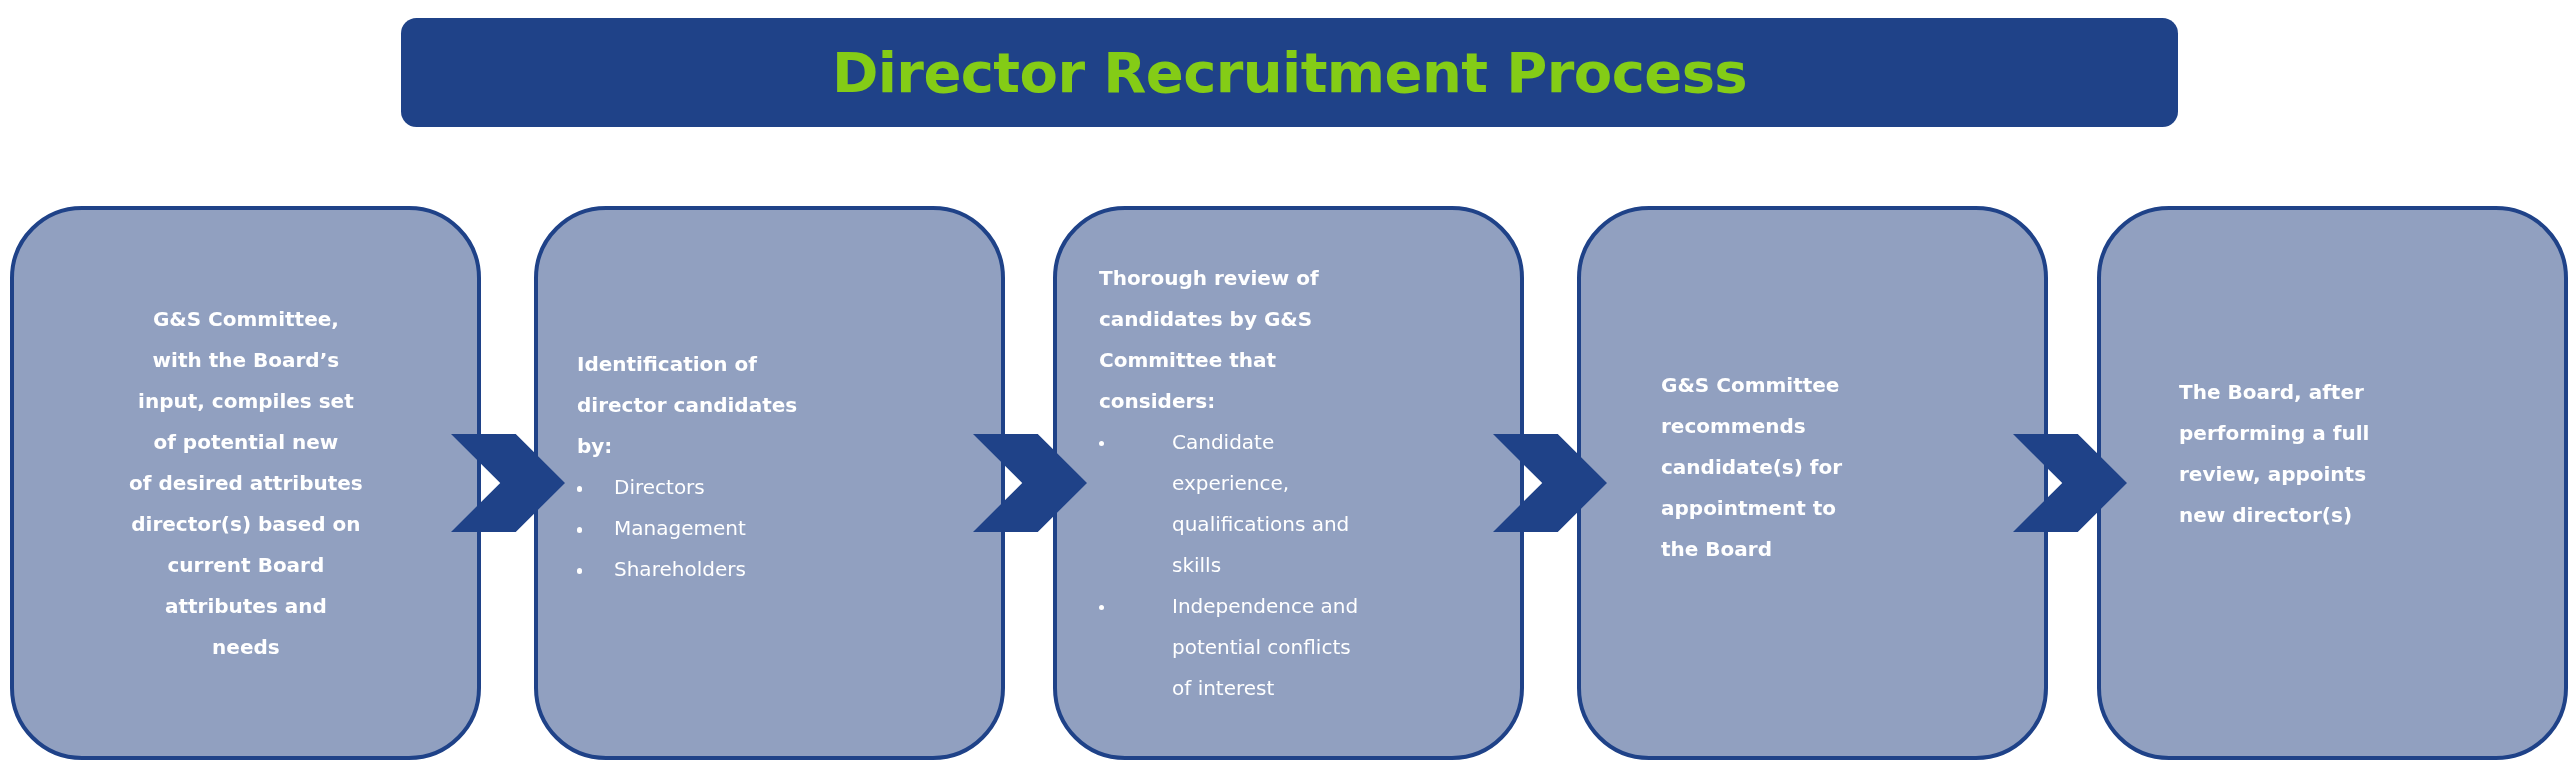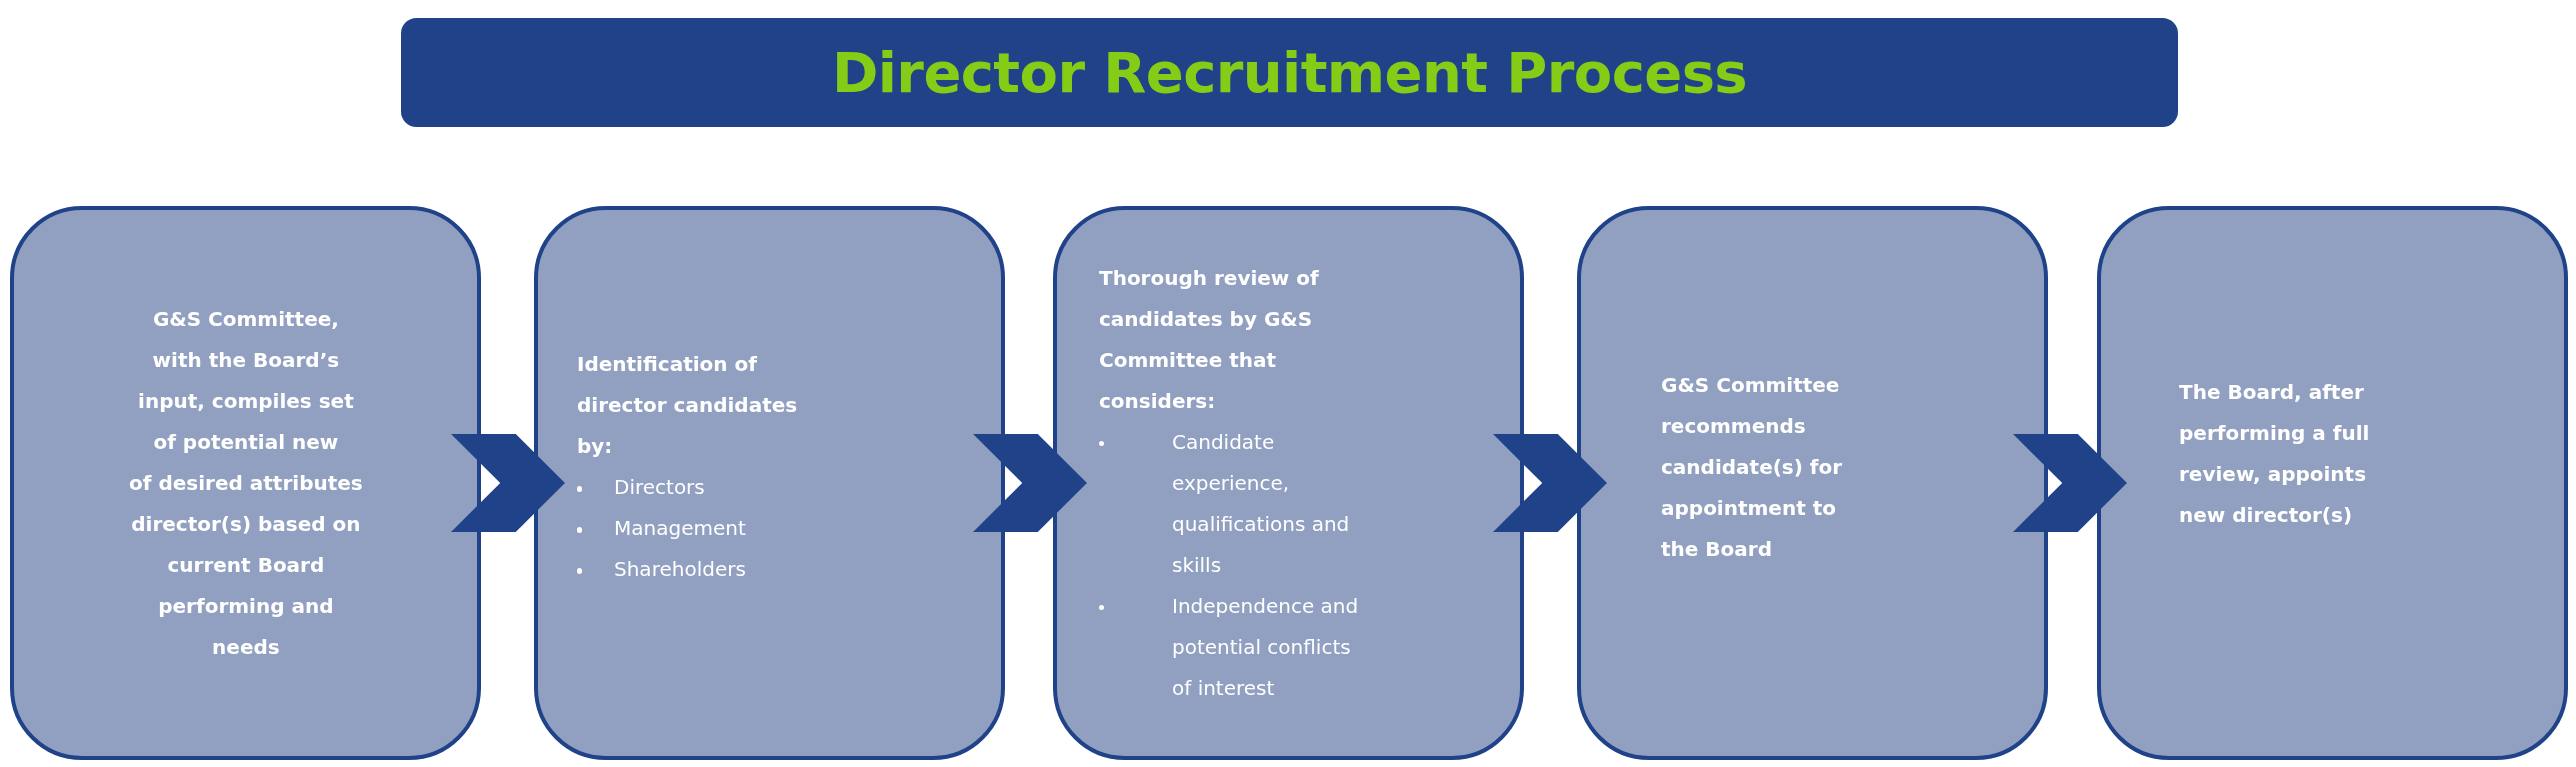--- a/index.html
+++ b/index.html
@@ -99,21 +99,21 @@
 
 <div class="step" style="left:10.4px;">
   <div class="lines bold center">
     <span class="ln">G&amp;S Committee,</span>
     <span class="ln">with the Board’s</span>
     <span class="ln">input, compiles set</span>
     <span class="ln">of potential new</span>
     <span class="ln">of desired attributes</span>
     <span class="ln">director(s) based on</span>
     <span class="ln">current Board</span>
-    <span class="ln">performing and</span>
+    <span class="ln">attributes and</span>
     <span class="ln">needs</span>
   </div>
 </div>
 
 <div class="step" style="left:534px;">
   <div class="lines" style="padding-left:39px; margin-top:-32px;">
     <span class="ln bold">Identification of</span>
     <span class="ln bold">director candidates</span>
     <span class="ln bold">by:</span>
 

